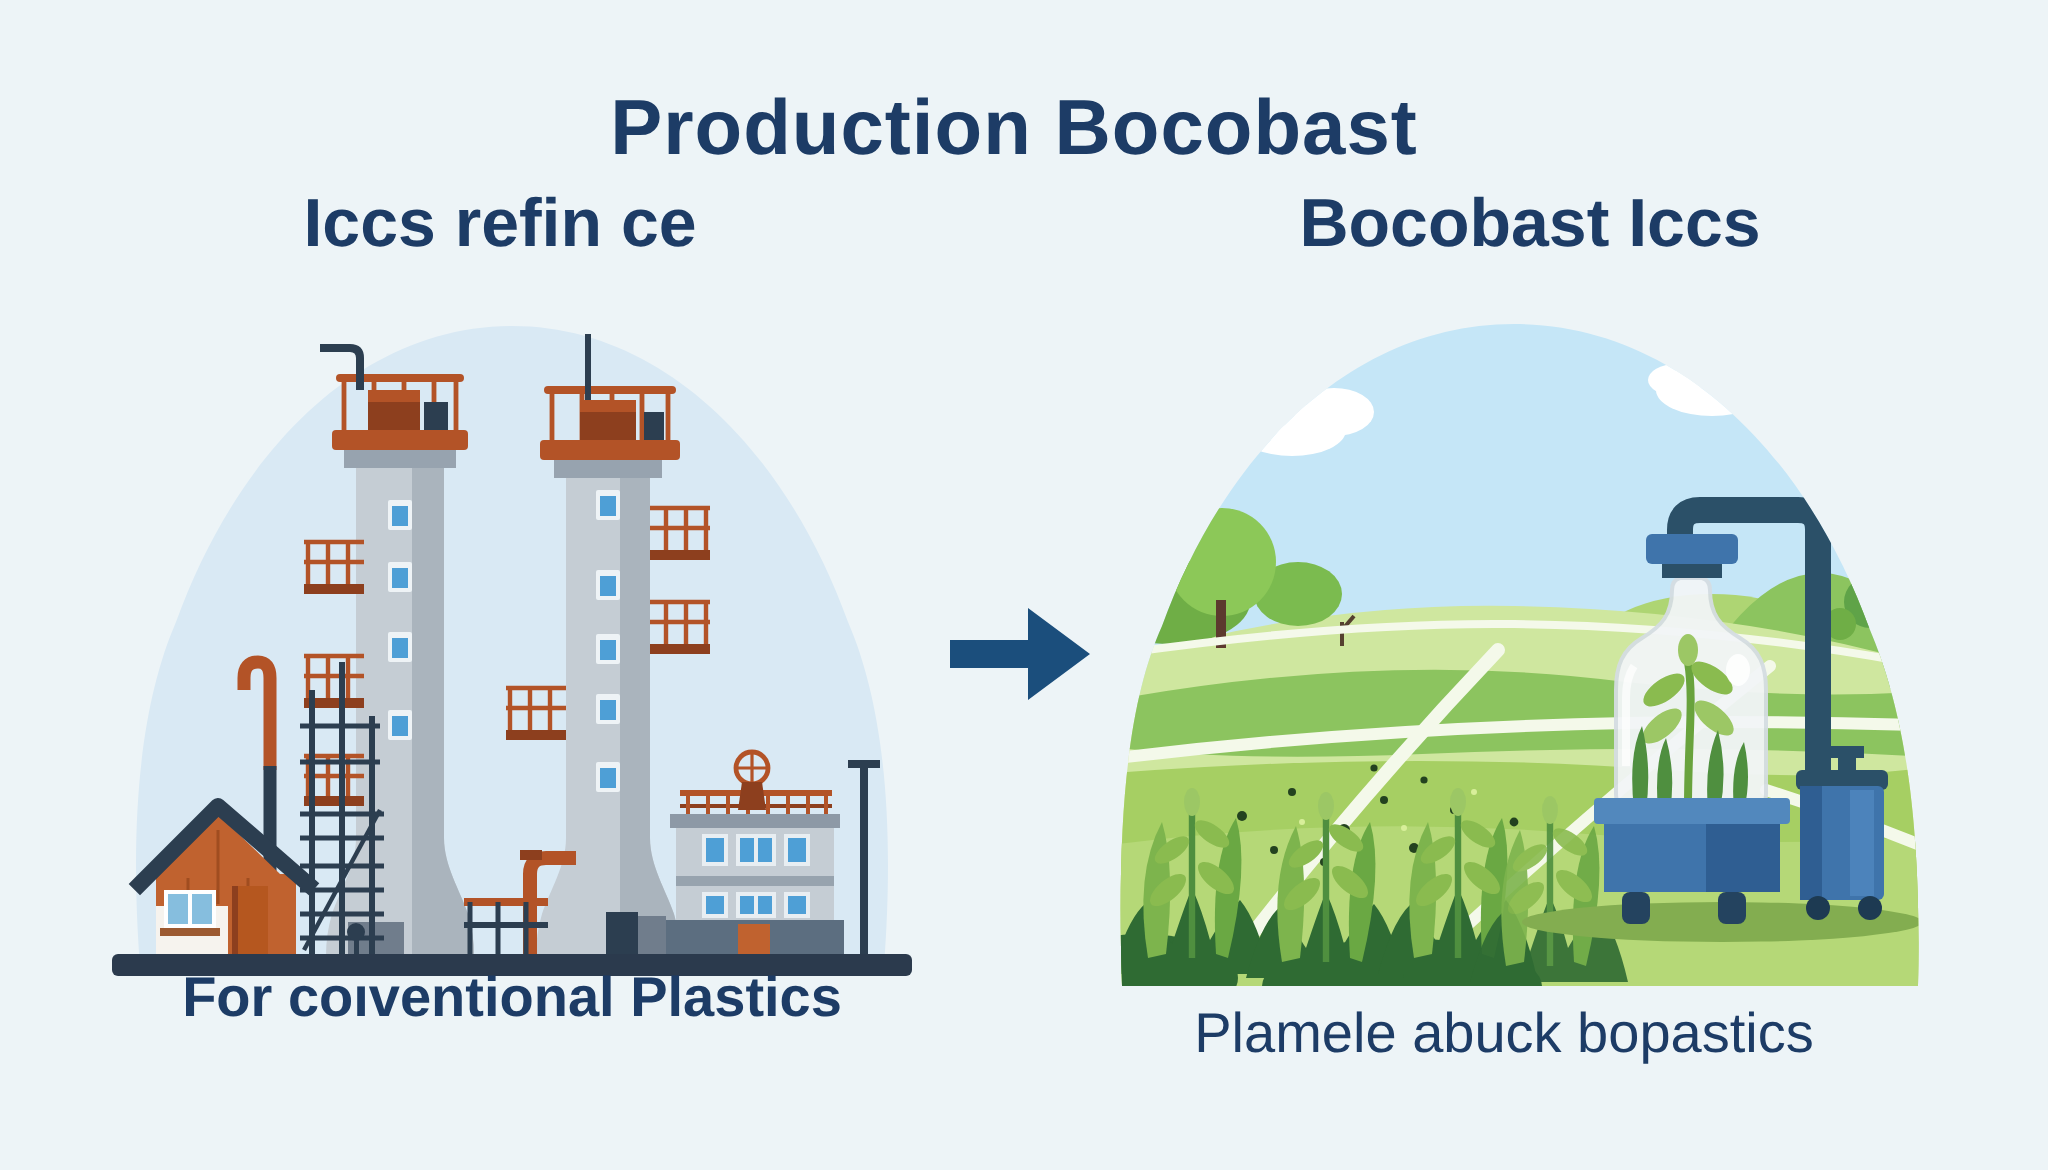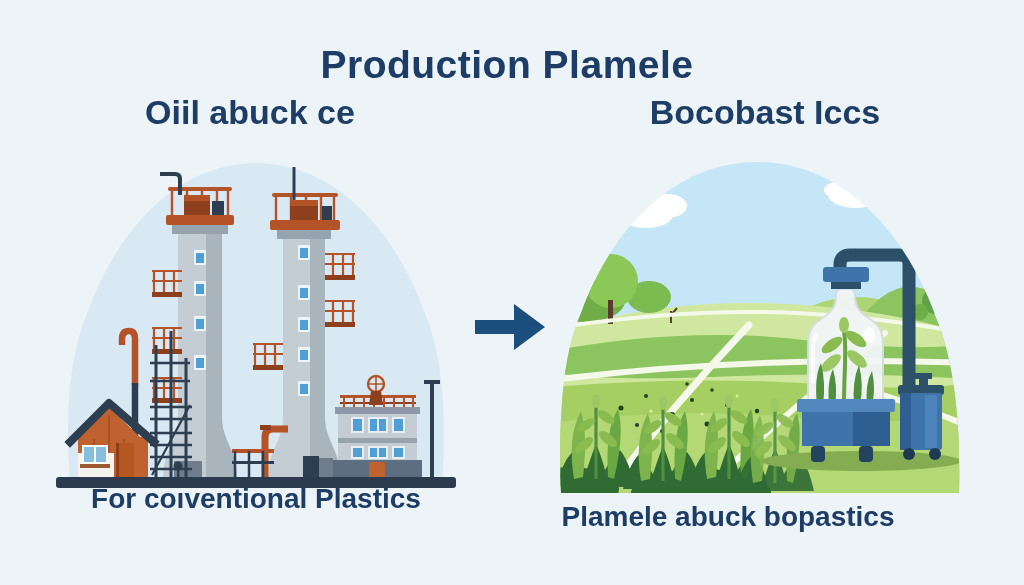--- a/index.html
+++ b/index.html
@@ -13,21 +13,21 @@
     --pipe-navy:#2b5068; --glass:#f2f5f7; --path-white:#f4f9ea;
   }
   html,body{margin:0;padding:0;}
   body{font-family:"Liberation Sans",sans-serif;}
   .page{position:relative;width:1024px;height:585px;background:var(--bg);overflow:hidden;}
   .txt{position:absolute;color:var(--ink);text-align:center;line-height:1.1;white-space:nowrap;}
   .title{left:0;top:44px;width:1014px;font-size:39px;font-weight:800;letter-spacing:.5px;}
   .sub-left{left:40px;top:94px;width:420px;font-size:34px;font-weight:800;}
   .sub-right{left:555px;top:94px;width:420px;font-size:34px;font-weight:800;}
   .cap-left{left:36px;top:484px;width:440px;font-size:28px;font-weight:700;}
-  .cap-right{left:508px;top:502px;width:440px;font-size:28px;font-weight:700;}
+  .cap-right{left:532px;top:502px;width:440px;font-size:28px;font-weight:400;}
   .illus{position:absolute;top:153px;}
   .illus.left{left:56px;width:400px;height:340px;}
   .illus.right{left:551px;width:420px;height:340px;}
   .arrow-wrap{position:absolute;left:472px;top:299px;width:76px;height:56px;}
   svg{display:block;}
   
   .f-circle{fill:var(--circle-blue)} .f-ground{fill:var(--ground)}
   .f-tower{fill:var(--tower-gray)} .f-tshade{fill:var(--tower-shade)}
   .f-rust{fill:var(--rust)} .f-rustd{fill:var(--rust-dark)}
   .s-rust{stroke:var(--rust);fill:none} .f-navy{fill:var(--navy)}
@@ -40,22 +40,22 @@
   .f-rblue{fill:var(--reactor-blue)} .f-rdark{fill:var(--reactor-dark)}
   .f-pipe{fill:var(--pipe-navy)} .s-pipe{stroke:var(--pipe-navy);fill:none}
   .f-glass{fill:var(--glass)} .s-path{stroke:var(--path-white);fill:none;stroke-linecap:round}
   .f-arrow{fill:var(--arrow)}
 </style>
 </head>
 <body>
 
 <div class="page">
 
-  <div class="txt title">Production Plamele</div>
-  <div class="txt sub-left">Oiil abuck ce</div>
+  <div class="txt title">Production Bocobast</div>
+  <div class="txt sub-left">Iccs refin ce</div>
   <div class="txt sub-right">Bocobast Iccs</div>
 
   <div class="illus left">
     <svg width="400" height="340" viewBox="0 0 400 340">
 
       <path class="f-circle" d="M 14 330 C 8 250 16 195 32 158 C 64 70 126 10 200 10 C 274 10 336 70 368 158 C 384 195 392 250 386 330 Z"></path>
 
       <g>
         <path class="f-tower" d="M122 72 L166 72 L166 266 C166 280 174 292 178 304 Q181 314 181 325 L107 325 Q107 314 110 304 C114 292 122 280 122 266 Z"></path>
         <path class="f-tshade" d="M150 72 L166 72 L166 266 C166 280 174 292 178 304 Q181 314 181 325 L150 325 Z"></path>

